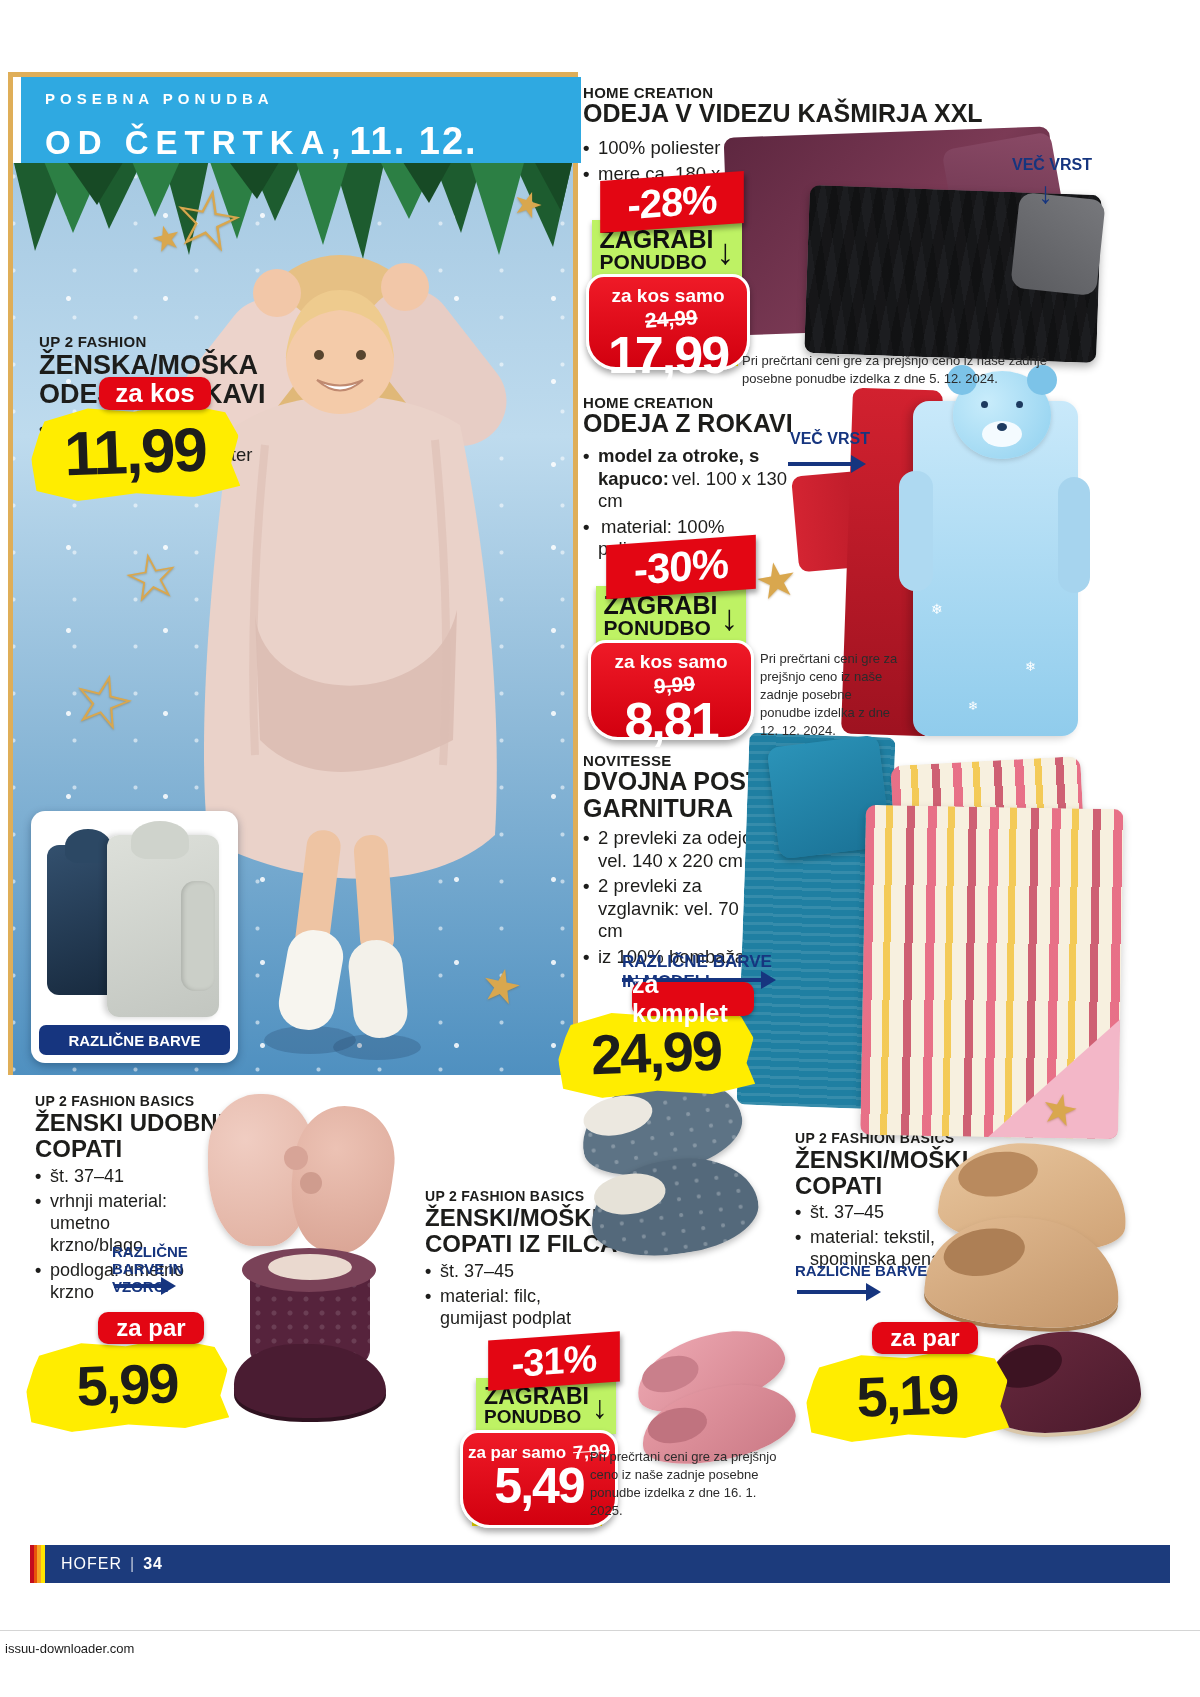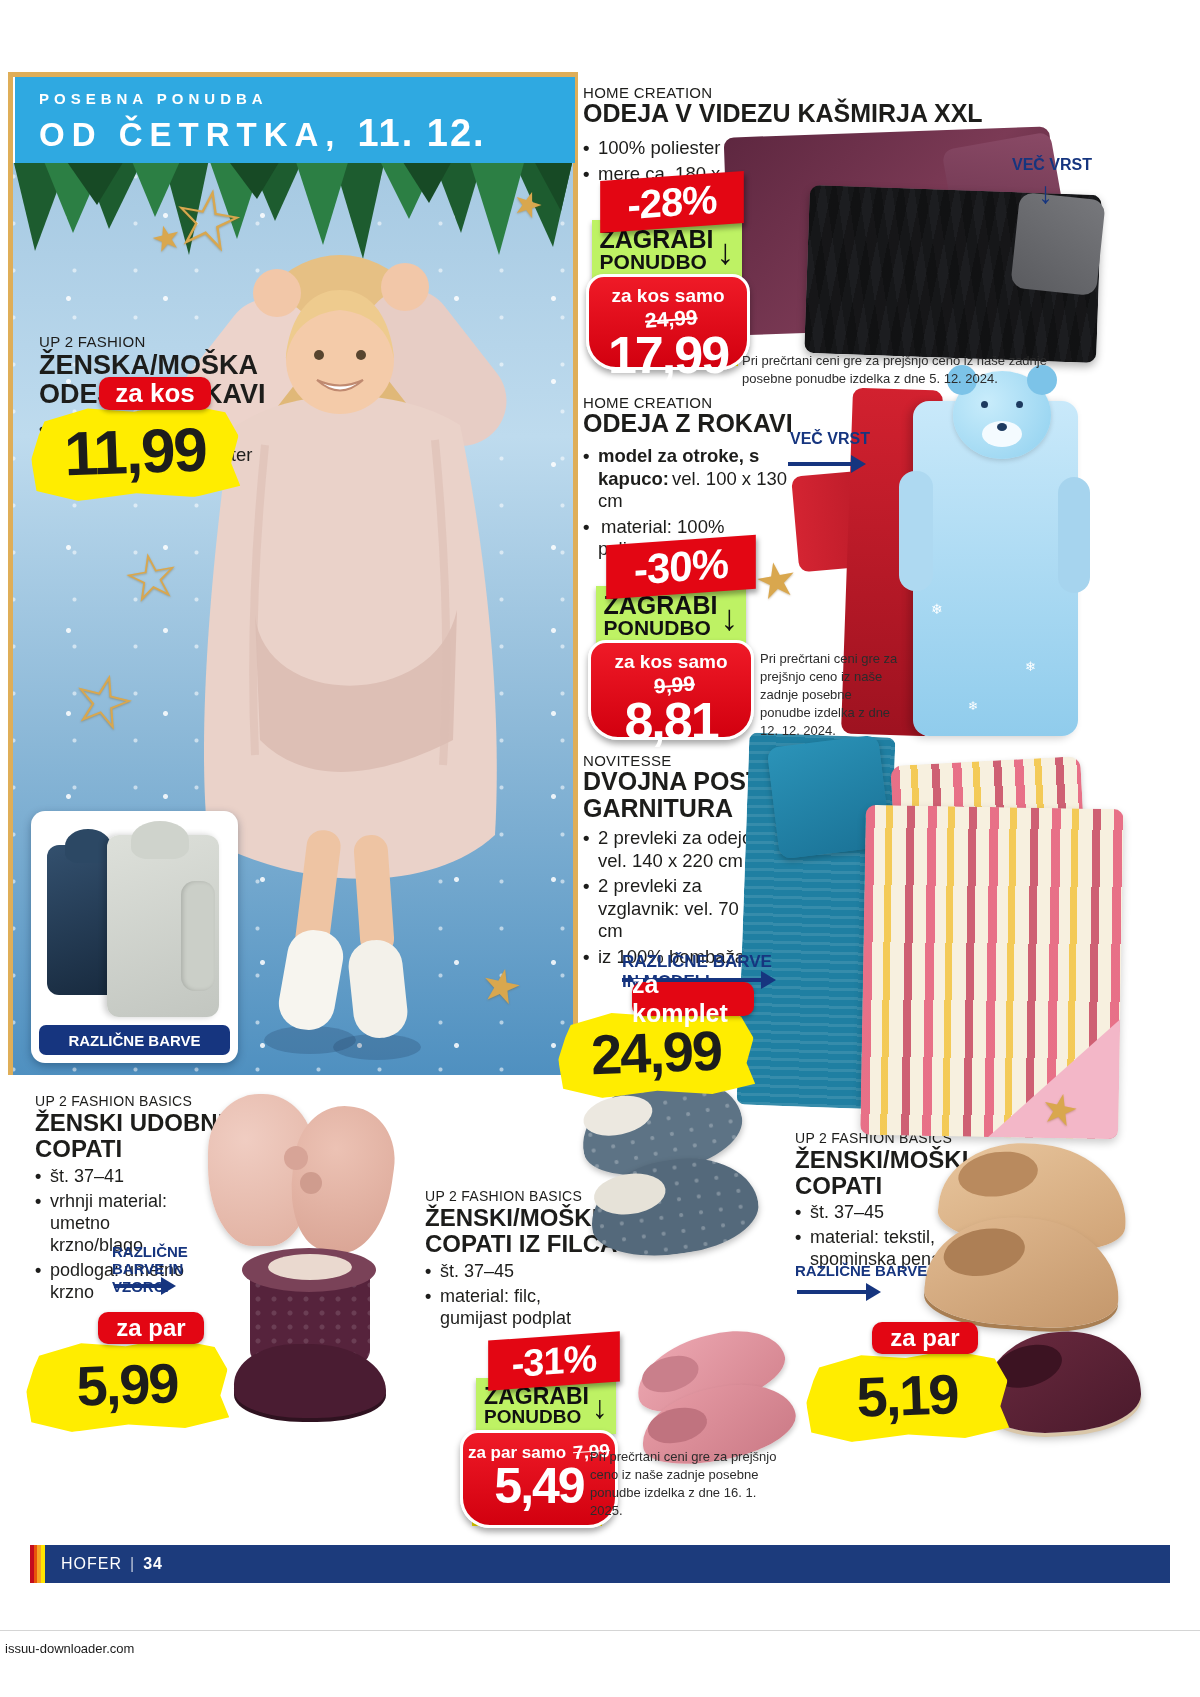--- a/index.html
+++ b/index.html
@@ -1,19 +1,19 @@
 <!DOCTYPE html>
 <html><head>
 <meta charset="utf-8">
 <style>
   html,body{margin:0;padding:0;}
   body{width:1200px;height:1697px;background:#fff;font-family:"Liberation Sans",sans-serif;position:relative;overflow:hidden;color:#1d1d1b;}
   .r{position:absolute;}
   
-  .brand{font-size:15px;font-weight:400;letter-spacing:.3px;color:#1d1d1b;}
+  .brand{font-size:15px;font-weight:700;letter-spacing:.3px;color:#1d1d1b;}
   .ptitle{font-weight:800;color:#1d1d1b;line-height:1.08;}
   ul.bullets{list-style:none;padding:0;margin:0;font-size:18.5px;color:#1d1d1b;}
   ul.bullets li{padding-left:15px;position:relative;line-height:1.22;margin-top:3px;}
   ul.bullets li::before{content:"•";position:absolute;left:0;top:0;font-weight:700;}
   .bld{font-weight:800;margin-right:3px;}
   .fine{font-size:13px;color:#2c2c2c;line-height:1.38;}
   .variant{color:#16357f;font-weight:800;font-size:16px;line-height:1.15;}
   .arrow-down{color:#16357f;font-size:30px;font-weight:800;line-height:1;}
   .arrow-right{height:4px;background:#16357f;}
   .arrow-right::after{content:"";position:absolute;right:-4px;top:-7px;border-left:15px solid #16357f;border-top:9px solid transparent;border-bottom:9px solid transparent;}
@@ -29,23 +29,23 @@
   .cta-l2{font-size:21px;display:block;}
   .cta-arrow{font-weight:800;font-size:36px;color:#111;margin-left:3px;margin-top:4px;line-height:.8;}
   .shield{background:linear-gradient(180deg,#ef1a27,#d2000f);border:3px solid #fff;border-radius:18px 18px 30px 30px;color:#fff;text-align:center;box-shadow:0 4px 6px rgba(0,0,0,.35);}
   .shield .pfx{font-size:19px;font-weight:700;margin-top:8px;}
   .shield .old{font-weight:800;font-size:21px;margin-left:7px;display:inline-block;text-decoration:line-through;transform:rotate(-4deg);}
   .shield .big{font-size:52px;font-weight:800;line-height:.95;letter-spacing:-2px;}
   .under-yel{background:#ffed00;}
   .navy-banner{background:#16357f;color:#fff;font-weight:700;font-size:15px;display:flex;align-items:center;justify-content:center;border-radius:7px;}
   
   #hero{left:8px;top:72px;width:570px;height:1003px;border:5px solid #dfae58;box-sizing:border-box;background:#fff;}
-  #banner{left:2px;top:0;width:100%;height:86px;background:#2fa9e1;color:#fff;box-sizing:border-box;padding:13px 0 0 24px;}
+  #banner{left:8px;top:0;width:100%;height:86px;background:#2fa9e1;color:#fff;box-sizing:border-box;padding:13px 0 0 24px;}
   #banner .eyebrow{font-size:15px;font-weight:700;letter-spacing:5px;}
-  #banner .line2{margin-top:5px;display:flex;align-items:baseline;gap:16px;}
+  #banner .line2{margin-top:13px;display:flex;align-items:baseline;gap:2px;}
   #banner .t{font-size:33px;font-weight:700;letter-spacing:7px;}
   #banner .d{font-size:38px;font-weight:800;letter-spacing:2px;}
   #hero-body{left:0;top:86px;width:560px;height:912px;overflow:hidden;
     background:linear-gradient(180deg,#a6c9e2 0%,#bedbee 30%,#8db9d8 62%,#4f90c0 100%);
     background-color:#a6c9e2;}
   #hero-body .snow{position:absolute;inset:0;background-image:radial-gradient(circle,rgba(255,255,255,.85) 0 2px,transparent 3px),radial-gradient(circle,rgba(255,255,255,.55) 0 1.5px,transparent 2.5px);background-size:97px 83px,61px 47px;background-position:7px 11px,31px 37px;}
   .star{position:absolute;color:#d9a74e;text-shadow:0 1px 2px rgba(120,80,10,.35);line-height:1;}
   
   .blanket{border-radius:10px;}
   .chev{background:repeating-linear-gradient(100deg,#3e3f42 0 11px,#515257 11px 22px),repeating-linear-gradient(80deg,#46474a 0 11px,#595a5e 11px 22px);background-blend-mode:multiply;}

